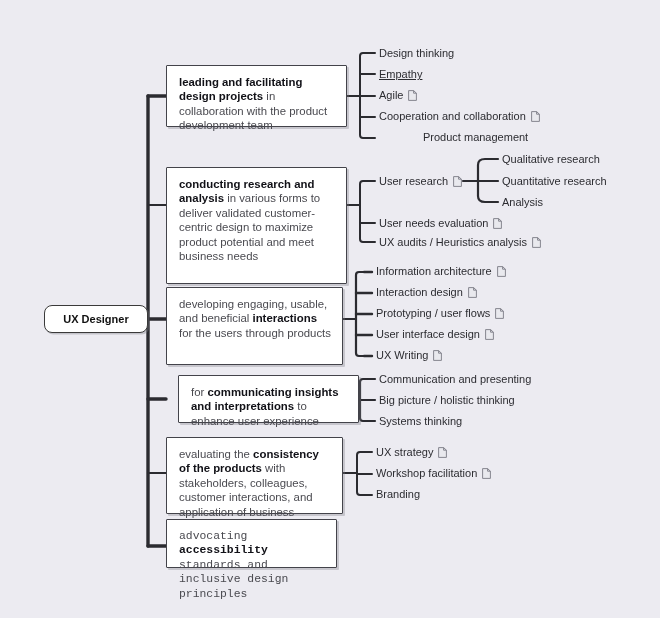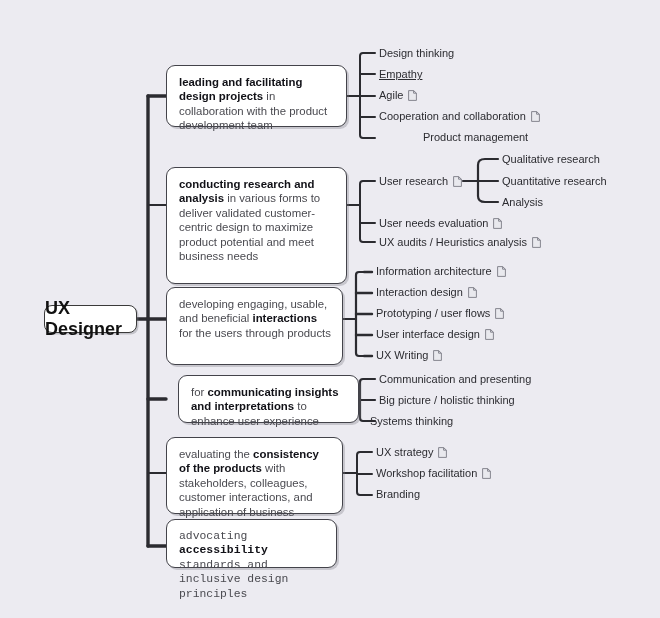--- a/index.html
+++ b/index.html
@@ -25,42 +25,42 @@
     width: 660px;
     height: 618px;
     pointer-events: none;
   }
 
   
   .root-node {
     position: absolute;
     left: 44px;
     top: 305px;
-    width: 93px;
+    width: 104px;
     height: 28px;
     box-sizing: border-box;
     background: #ffffff;
     border: 1.4px solid #3a3a3a;
     border-radius: 8px;
     display: flex;
     align-items: center;
     justify-content: center;
-    font-size: 18px;
+    font-size: 11px;
     font-weight: bold;
     color: #111111;
     box-shadow: 1.5px 1.5px 0 rgba(120,120,130,0.35);
   }
 
   
   .branch-node {
     position: absolute;
     box-sizing: border-box;
     background: #ffffff;
     border: 1.3px solid #43434a;
-    border-radius: 9px;
+    border-radius: 1px;
     box-shadow: 2px 2px 0 rgba(120,120,130,0.32);
     padding: 9px 11px 0 12px;
     font-size: 11.4px;
     line-height: 14.4px;
     color: #4a4a50;
   }
   .branch-node b {
     color: #111117;
     font-weight: bold;
   }
@@ -280,21 +280,21 @@
   <div class="branch-node" style="left:178px; top:375px; width:181px; height:48px;">
     <span>for </span><b>communicating insights and interpretations</b><span> to enhance user experience</span>
   </div>
 
   <div class="leaf" style="left:379px; top:373px;">
     <span class="lbl">Communication and presenting</span>
   </div>
   <div class="leaf" style="left:379px; top:394px;">
     <span class="lbl">Big picture / holistic thinking</span>
   </div>
-  <div class="leaf" style="left:370px; top:415px;">
+  <div class="leaf" style="left:379px; top:415px;">
     <span class="lbl">Systems thinking</span>
   </div>
 
   <div class="branch-node" style="left:166px; top:437px; width:177px; height:77px;">
     <span>evaluating the </span><b>consistency of the products</b><span> with stakeholders, colleagues, customer interactions, and application of business metrics</span>
   </div>
 
   <div class="leaf" style="left:376px; top:446px;">
     <span class="lbl">UX strategy</span>
     <span class="doc-icon">

